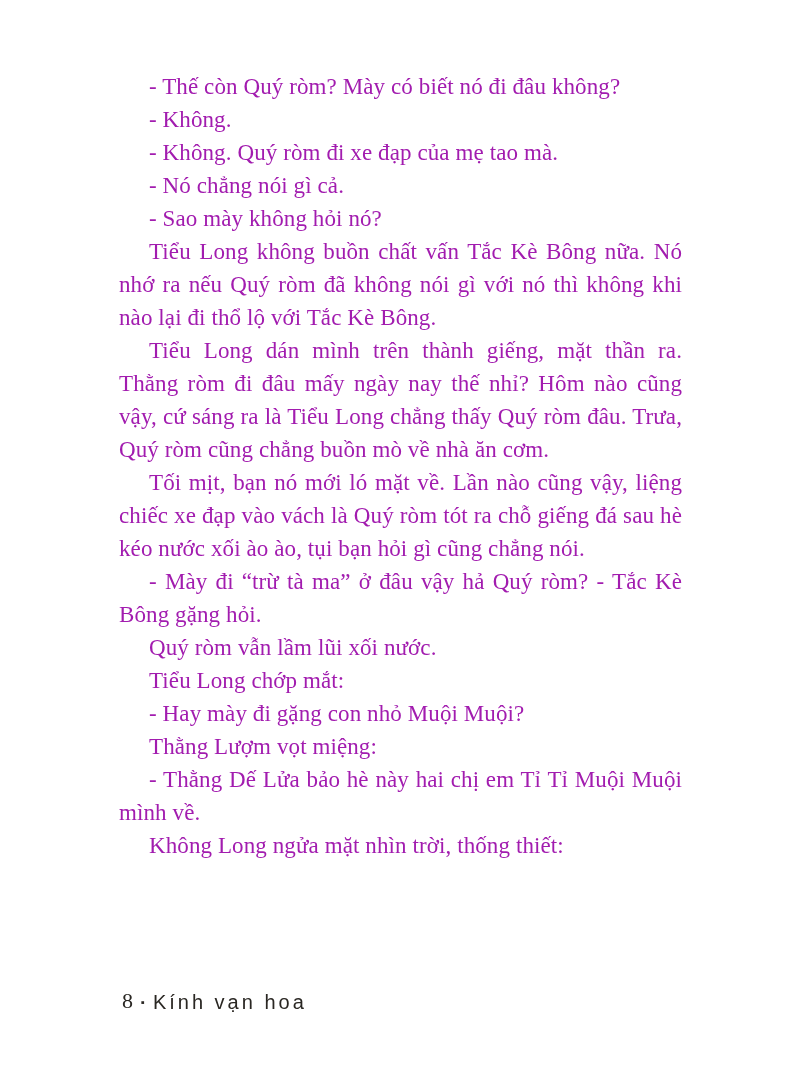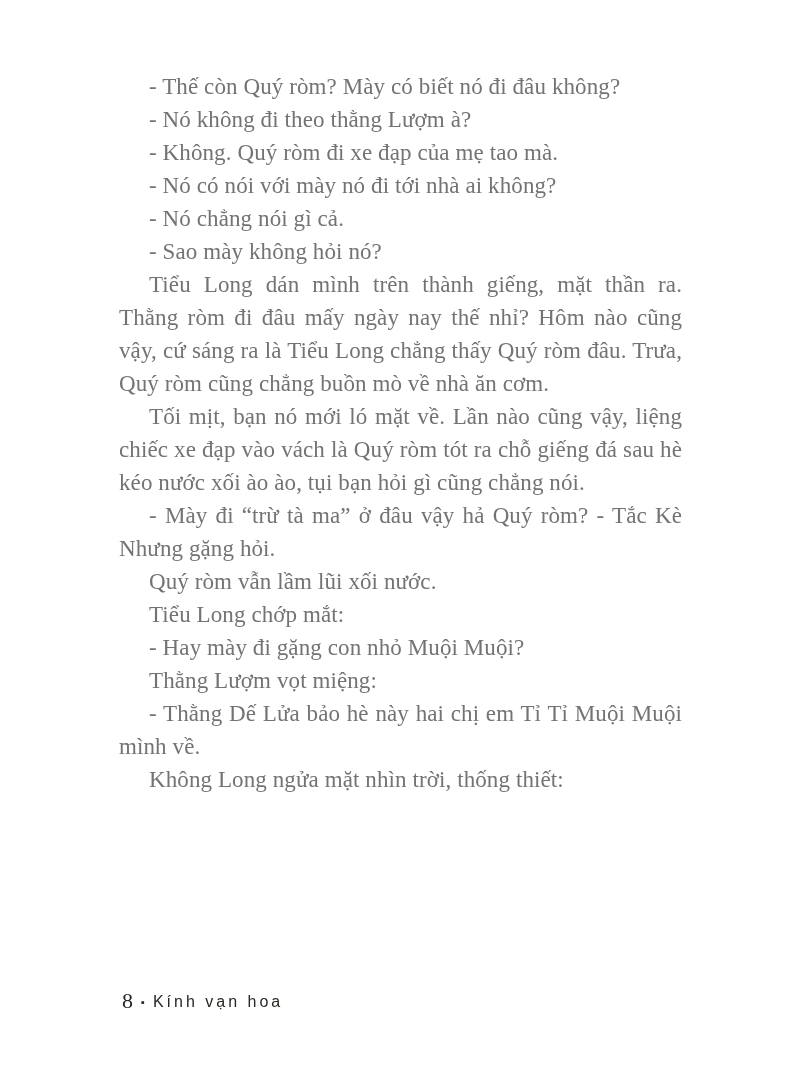--- a/index.html
+++ b/index.html
@@ -12,21 +12,21 @@
     background: #ffffff;
     position: relative;
     overflow: hidden;
     font-family: "Liberation Serif", serif;
   }
   .page {
     position: absolute;
     top: 70px;
     left: 119px;
     width: 563px;
-    color: #737373;
+    color: #a21caf;
   }
   .page p {
     margin: 0;
     font-size: 23px;
     line-height: 33px;
     text-align: justify;
     text-indent: 30px;
     letter-spacing: 0.1px;
   }
   .footer {
@@ -42,39 +42,39 @@
     font-size: 22px;
     line-height: 1;
   }
   .footer .sep {
     font-size: 11px;
     line-height: 1;
     margin: 2px 8px 0 8px;
   }
   .footer .book-title {
     font-family: "Liberation Sans", sans-serif;
-    font-size: 16px;
+    font-size: 20px;
     line-height: 1;
     letter-spacing: 3px;
     margin-top: 2px;
   }
 </style>
 </head>
 <body>
 
 <div class="page">
   <p>- Thế còn Quý ròm? Mày có biết nó đi đâu không?</p>
-  <p>- Nó không đi theo thằng Lượm à?</p>
+  <p>- Không.</p>
   <p>- Không. Quý ròm đi xe đạp của mẹ tao mà.</p>
-  <p>- Nó có nói với mày nó đi tới nhà ai không?</p>
   <p>- Nó chẳng nói gì cả.</p>
   <p>- Sao mày không hỏi nó?</p>
+  <p>Tiểu Long không buồn chất vấn Tắc Kè Bông nữa. Nó nhớ ra nếu Quý ròm đã không nói gì với nó thì không khi nào lại đi thổ lộ với Tắc Kè Bông.</p>
   <p>Tiểu Long dán mình trên thành giếng, mặt thần ra. Thằng ròm đi đâu mấy ngày nay thế nhỉ? Hôm nào cũng vậy, cứ sáng ra là Tiểu Long chẳng thấy Quý ròm đâu. Trưa, Quý ròm cũng chẳng buồn mò về nhà ăn cơm.</p>
   <p>Tối mịt, bạn nó mới ló mặt về. Lần nào cũng vậy, liệng chiếc xe đạp vào vách là Quý ròm tót ra chỗ giếng đá sau hè kéo nước xối ào ào, tụi bạn hỏi gì cũng chẳng nói.</p>
-  <p>- Mày đi “trừ tà ma” ở đâu vậy hả Quý ròm? - Tắc Kè Nhưng gặng hỏi.</p>
+  <p>- Mày đi “trừ tà ma” ở đâu vậy hả Quý ròm? - Tắc Kè Bông gặng hỏi.</p>
   <p>Quý ròm vẫn lầm lũi xối nước.</p>
   <p>Tiểu Long chớp mắt:</p>
   <p>- Hay mày đi gặng con nhỏ Muội Muội?</p>
   <p>Thằng Lượm vọt miệng:</p>
   <p>- Thằng Dế Lửa bảo hè này hai chị em Tỉ Tỉ Muội Muội mình về.</p>
   <p>Không Long ngửa mặt nhìn trời, thống thiết:</p>
 </div>
 
 <div class="footer">
   <span class="page-num">8</span>

